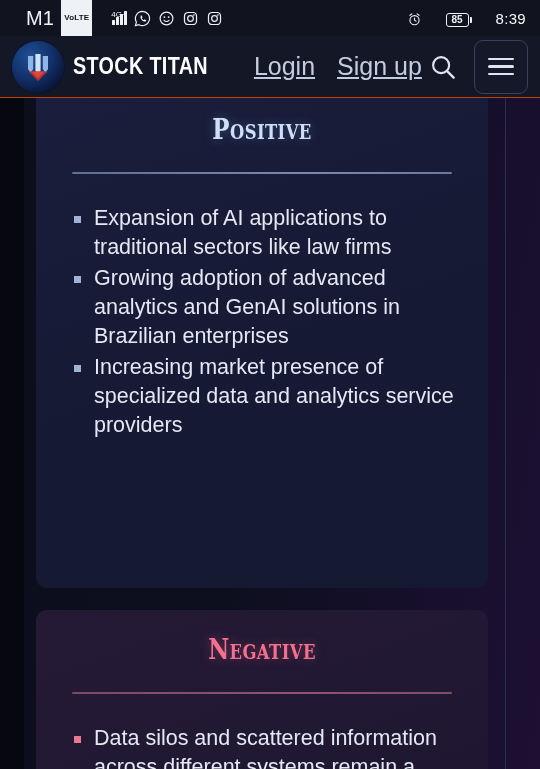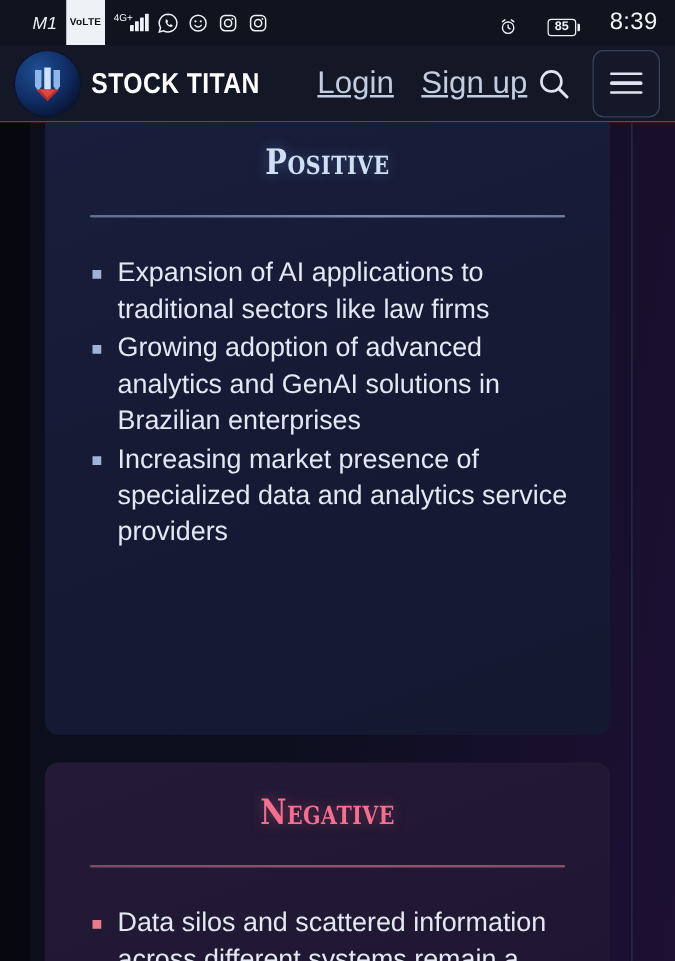--- a/index.html
+++ b/index.html
@@ -14,42 +14,42 @@
   
   .statusbar{
     position:relative; height:36px; width:100%;
     background:#11131f;
     display:flex; align-items:center; justify-content:space-between;
     padding:0 14px 0 26px;
     color:#f2f4f8;
   }
   .sb-left{ display:flex; align-items:center; gap:7px; }
   .sb-right{ display:flex; align-items:flex-end; gap:24px; }
-  .sb-carrier{ font-size:14px; letter-spacing:.2px; color:#eef1f6;font-style:italic; }
+  .sb-carrier{ font-size:20px; letter-spacing:.2px; color:#eef1f6; }
   .volte{
     border:1.6px solid #eef1f6; border-radius:3px;
     font-size:8px; font-weight:bold; letter-spacing:.2px;
     padding:17px 2px; line-height:1; color:#0e1018; background:#eef1f6;
   }
   .sig-wrap{ display:flex; align-items:flex-end; gap:1px; position:relative; padding-left:13px;}
-  .sig-label{ position:absolute; left:0; top:0px; font-size:8px; line-height:8px; }
+  .sig-label{ position:absolute; left:12px; top:0px; font-size:8px; line-height:8px; }
   .sig-bar{ width:3px; background:#eef1f6; border-radius:.5px; }
   .sig-bar.b1{height:5px;} .sig-bar.b2{height:8px;} .sig-bar.b3{height:11px;} .sig-bar.b4{height:14px;}
   .ic{ width:17px; height:17px; display:block; }
   .clockface{ width:15px; height:15px; }
   .battery{
     display:flex; align-items:center;
   }
   .batt-body{
     border:1.6px solid #eef1f6; border-radius:3px;
     font-size:10px; font-weight:bold; padding:0px 2px; line-height:12px;
     color:#eef1f6; min-width:23px; text-align:center;
   }
   .batt-tip{ width:2px; height:6px; background:#eef1f6; margin-left:1px; border-radius:0 1px 1px 0;}
-  .sb-time{ font-size:19px; color:#f5f7fa; letter-spacing:.3px; }
+  .sb-time{ font-size:15px; color:#f5f7fa; letter-spacing:.3px; }
 
   
   .navbar{
     position:relative; height:62px; width:100%;
     background:#131726;
     display:flex; align-items:center; padding:0 14px 0 12px;
     border-bottom:1px solid #c2410c;
   }
   .brand{ display:flex; align-items:center; gap:9px; }
   .logo{

